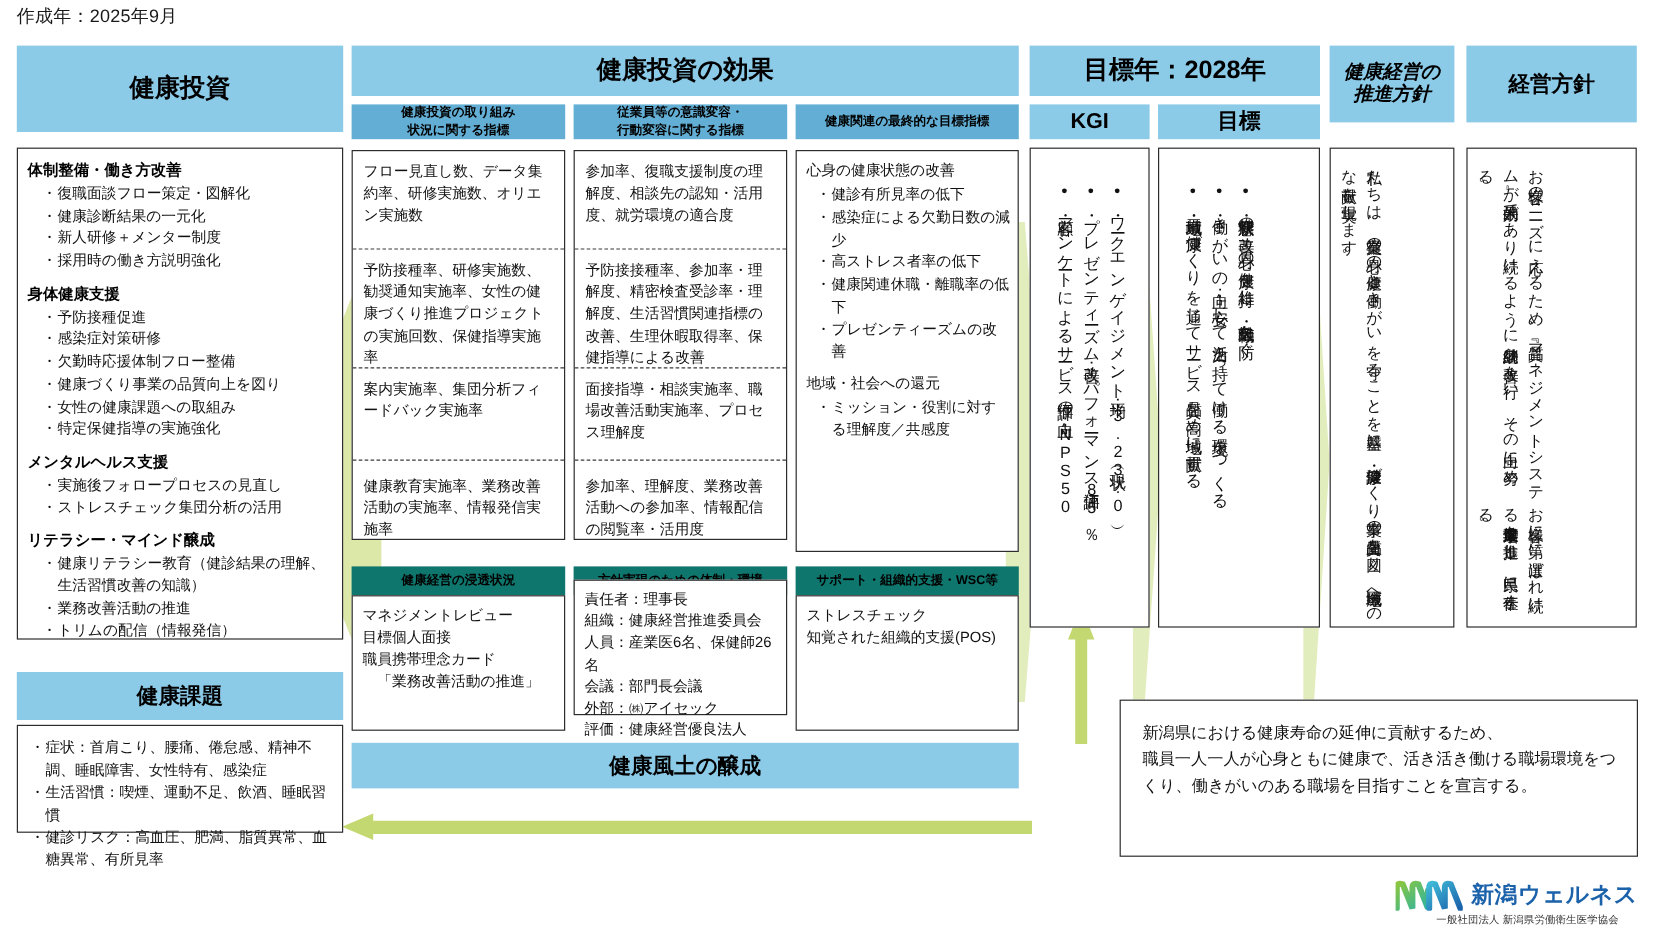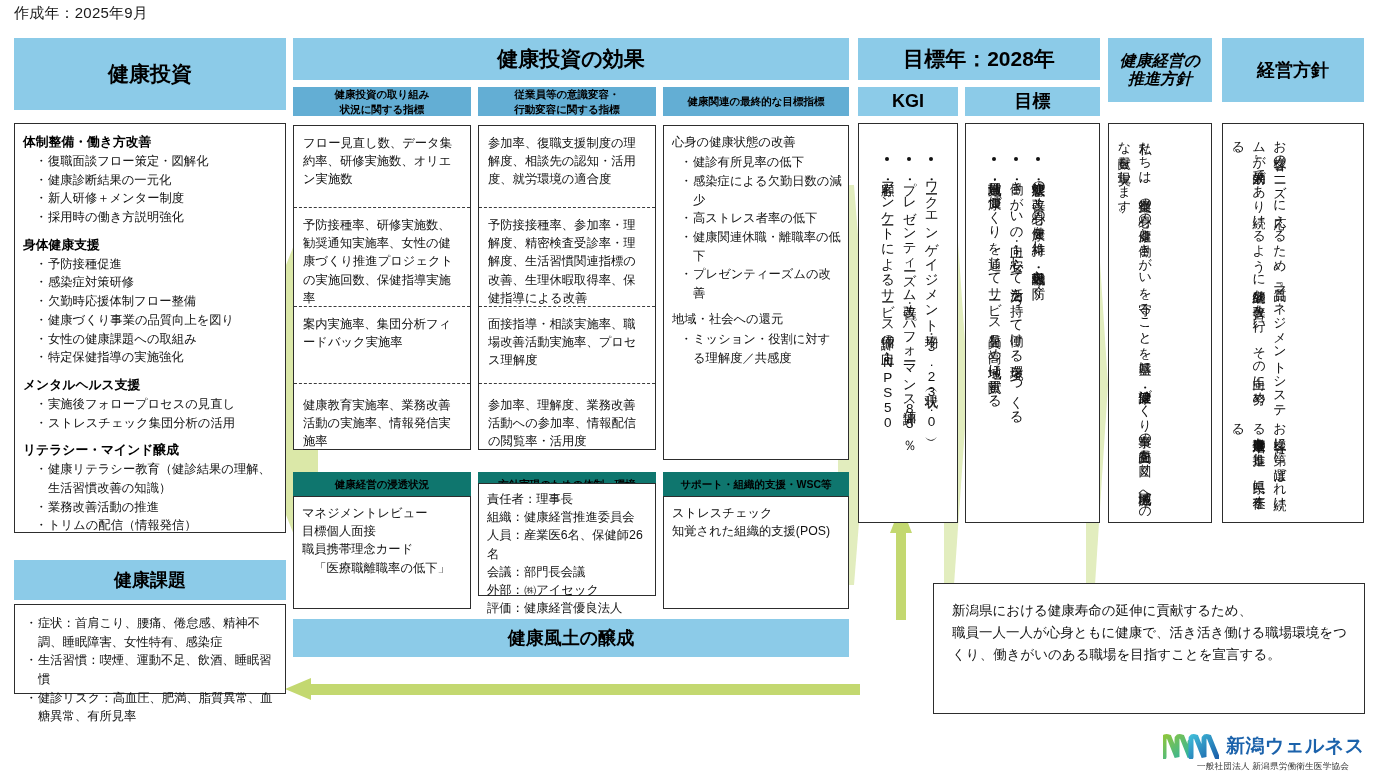--- a/index.html
+++ b/index.html
@@ -236,21 +236,21 @@
         <li>ミッション・役割に対する理解度／共感度</li>
       </ul>
     </div>
   </div>
 
   <div class="abs subhead2" style="left:293px; top:472px; width:178px; height:24px;">健康経営の浸透状況</div>
   <div class="abs box" style="left:293px; top:496px; width:178px; height:113px; padding:7px 6px 0 8px;">
     <div class="blk-sm">マネジメントレビュー</div>
     <div class="blk-sm">目標個人面接</div>
     <div class="blk-sm">職員携帯理念カード</div>
-    <div class="blk-sm" style="white-space:pre;">　「医療職離職率の低下」</div>
+    <div class="blk-sm" style="white-space:pre;">　「業務改善活動の推進」</div>
   </div>
 
   <div class="abs subhead2" style="left:478px; top:472px; width:178px; height:24px;">方針実現のための体制・環境</div>
   <div class="abs box" style="left:478px; top:483px; width:178px; height:113px; padding:6px 6px 0 8px;">
     <div class="blk-sm">責任者：理事長</div>
     <div class="blk-sm">組織：健康経営推進委員会</div>
     <div class="blk-sm">人員：産業医6名、保健師26名</div>
     <div class="blk-sm">会議：部門長会議</div>
     <div class="blk-sm">外部：㈱アイセック</div>
     <div class="blk-sm">評価：健康経営優良法人</div>

